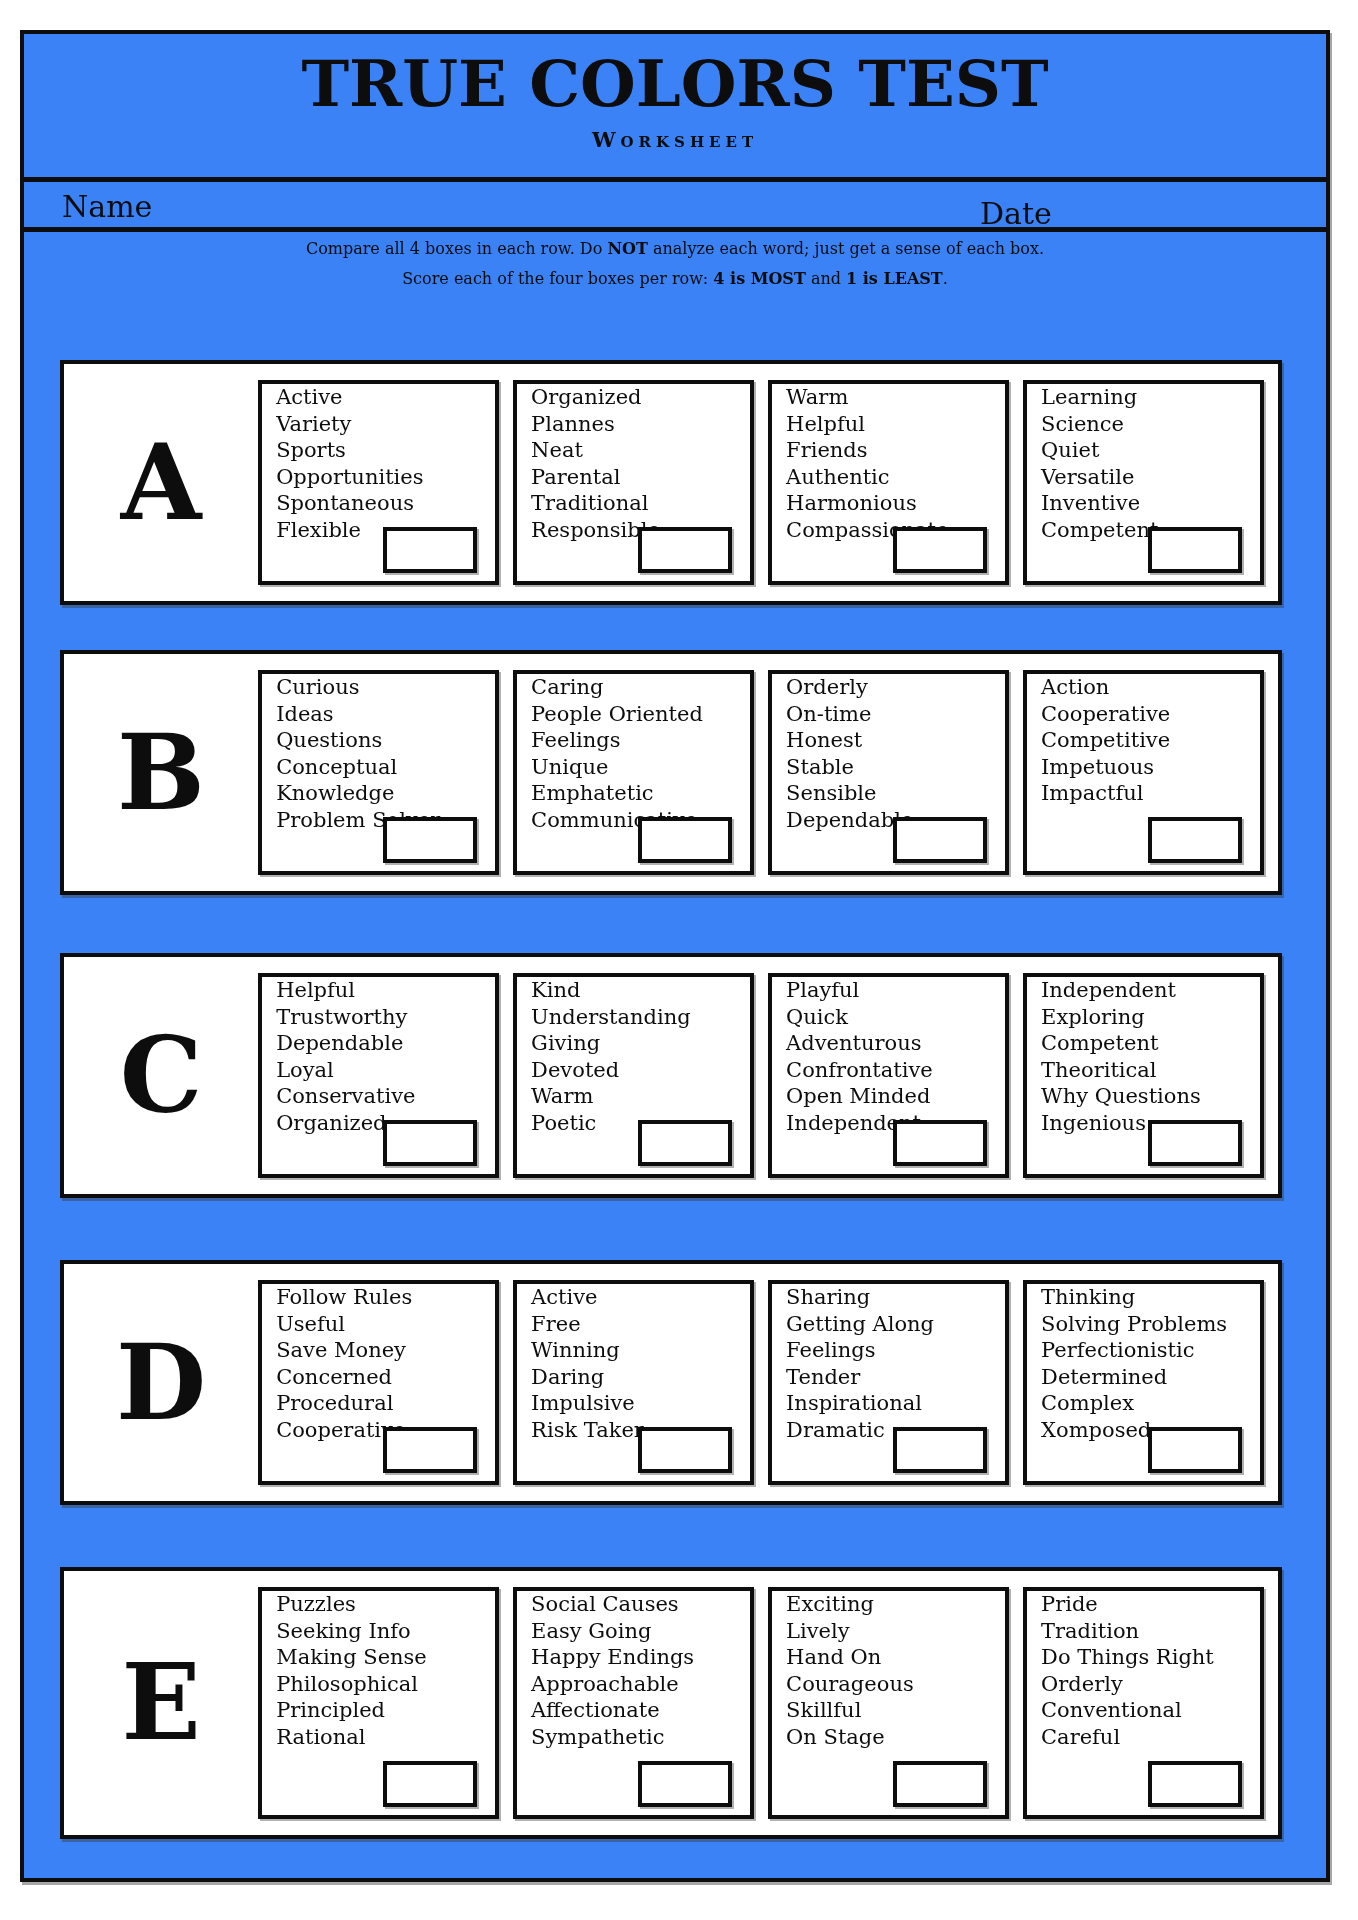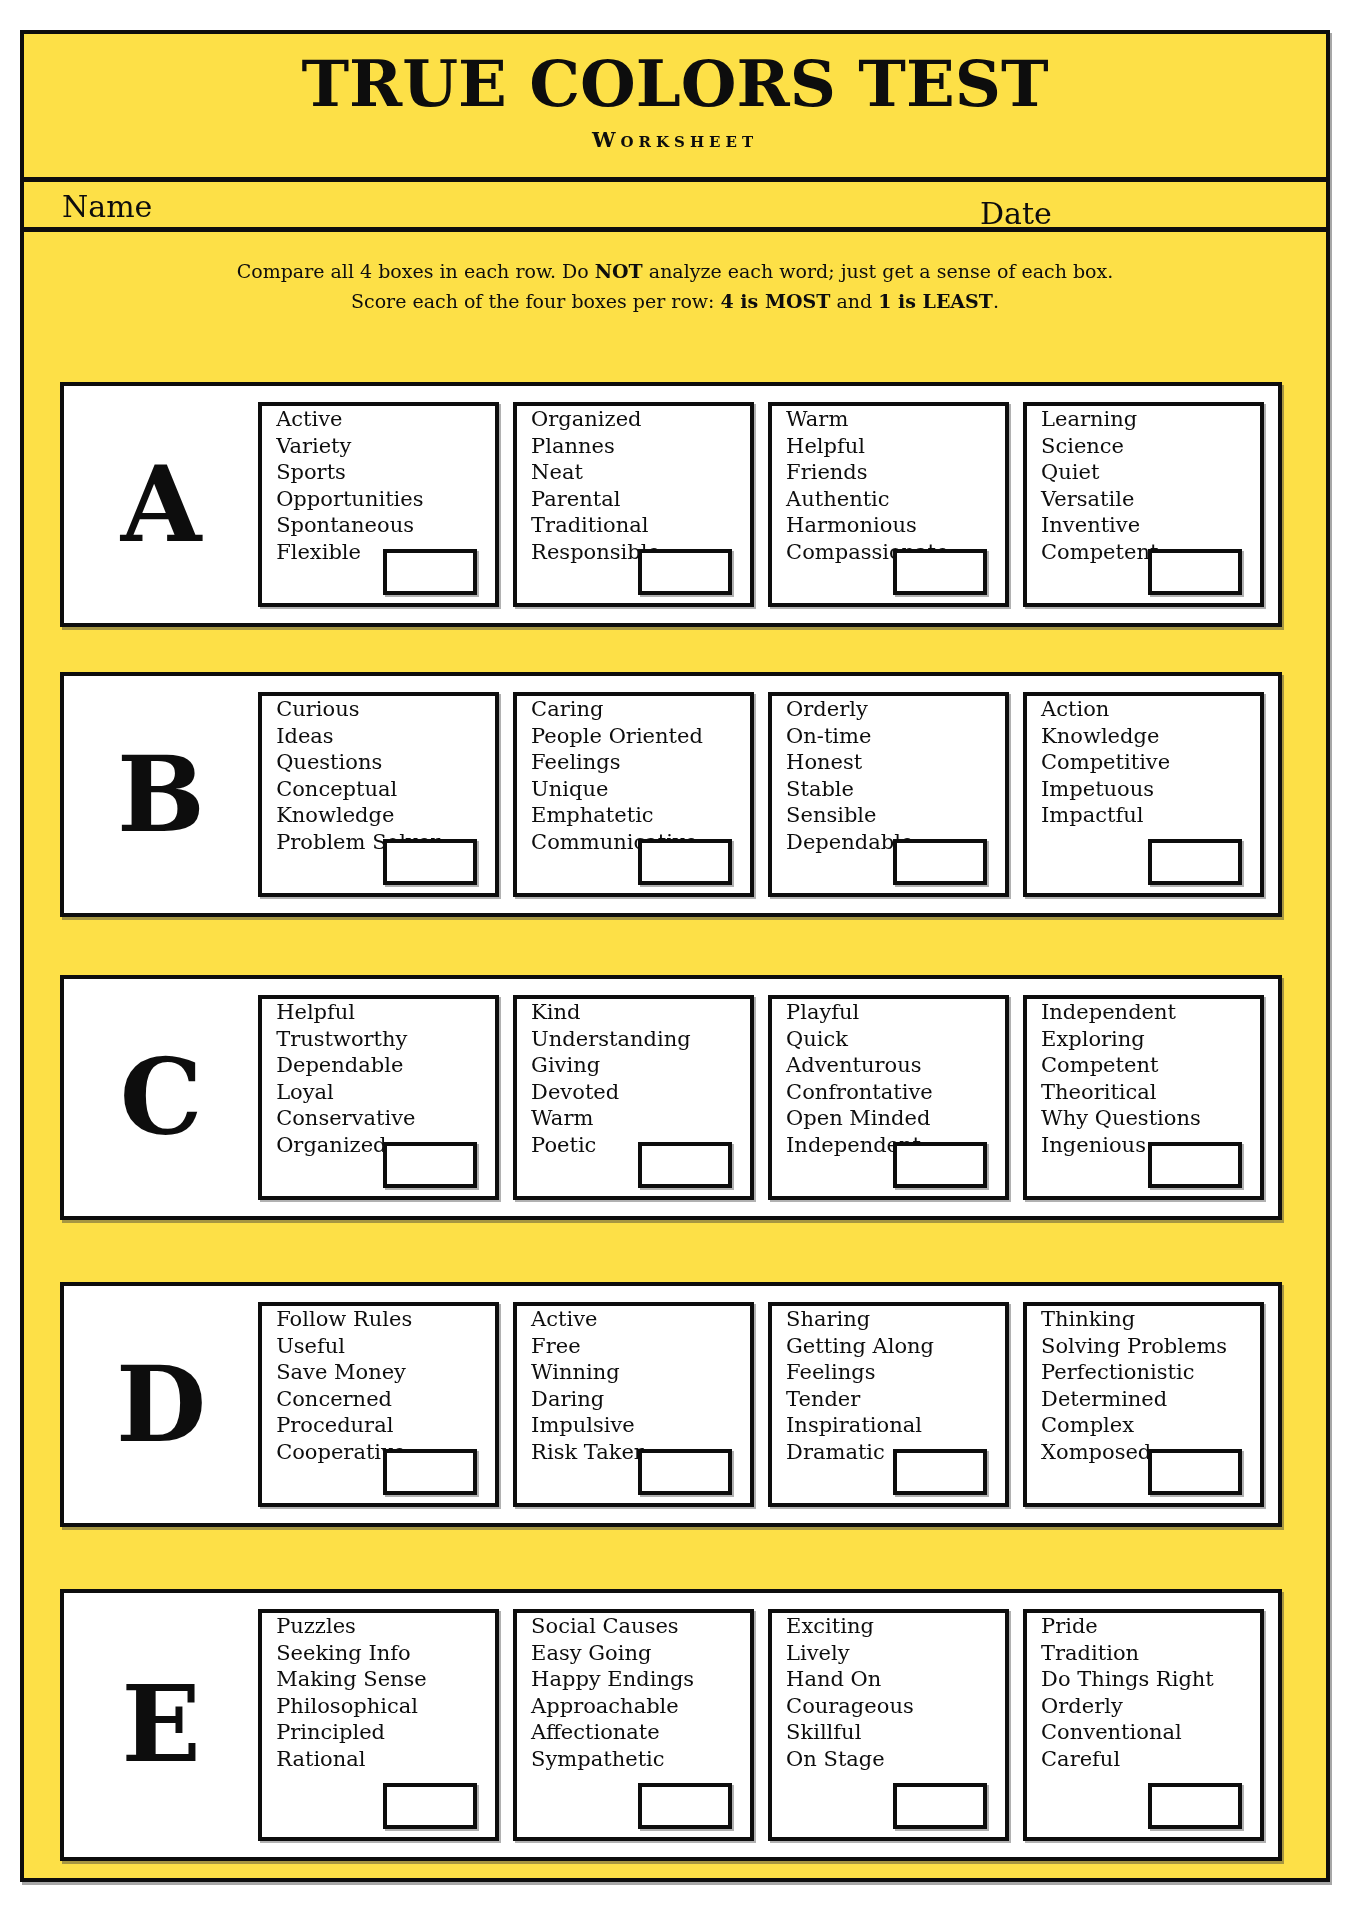--- a/index.html
+++ b/index.html
@@ -13,21 +13,21 @@
     position: relative;
     font-family: "DejaVu Serif", "Liberation Serif", serif;
     color: #0d0d0d;
   }
   .page {
     position: absolute;
     left: 20px; top: 30px;
     width: 1310px; height: 1852px;
     border: 4px solid #0d0d0d;
     box-shadow: 2px 3px 0 rgba(60,60,60,.45);
-    background: #fde047;
+    background: #3b82f6;
     box-sizing: border-box;
   }
   
   .header {
     height: 148px;
     border-bottom: 5px solid #0d0d0d;
     box-sizing: border-box;
     text-align: center;
     padding-top: 12px;
   }
@@ -63,23 +63,23 @@
   .date-label { left: 956px; margin-top: 7px; }
   .fill-line {
     position: absolute;
     top: 0; height: 45px;
   }
   .name-fill { left: 130px; width: 800px; }
   .date-fill { left: 1040px; width: 250px; }
   
   .instructions {
     height: 74px;
-    padding-top: 24px;
+    padding-top: 2px;
     text-align: center;
-    font-size: 19px;
+    font-size: 16px;
     line-height: 30px;
     box-sizing: content-box;
   }
   .instructions b { font-weight: bold; }
   
   .rows {
     margin-top: 52px;
     padding: 0 44px 0 36px;
   }
   .row {
@@ -215,21 +215,21 @@
         <div class="word-list">Orderly
 On-time
 Honest
 Stable
 Sensible
 Dependable</div>
         <div class="score-box"></div>
       </div>
       <div class="word-box">
         <div class="word-list">Action
-Knowledge
+Cooperative
 Competitive
 Impetuous
 Impactful</div>
         <div class="score-box"></div>
       </div>
     </section>
 
     <section class="row" style="margin-bottom:62px;">
       <div class="row-letter">C</div>
       <div class="word-box">

